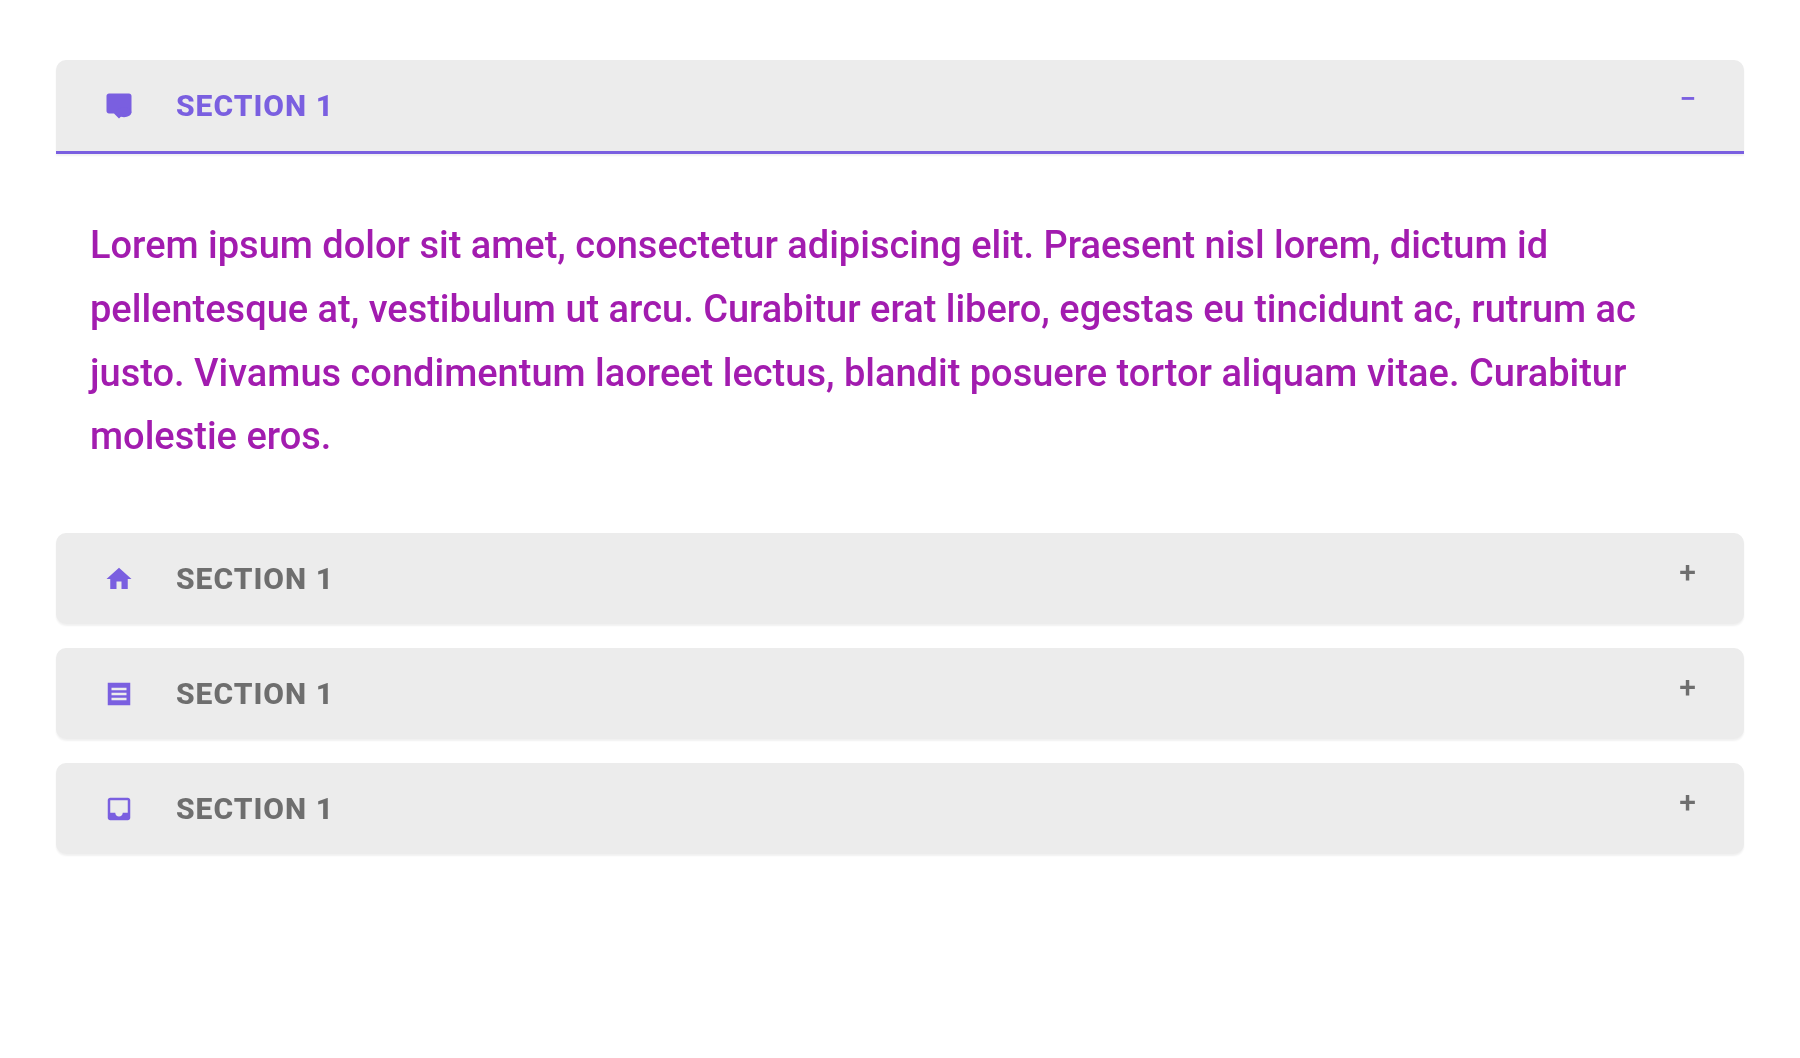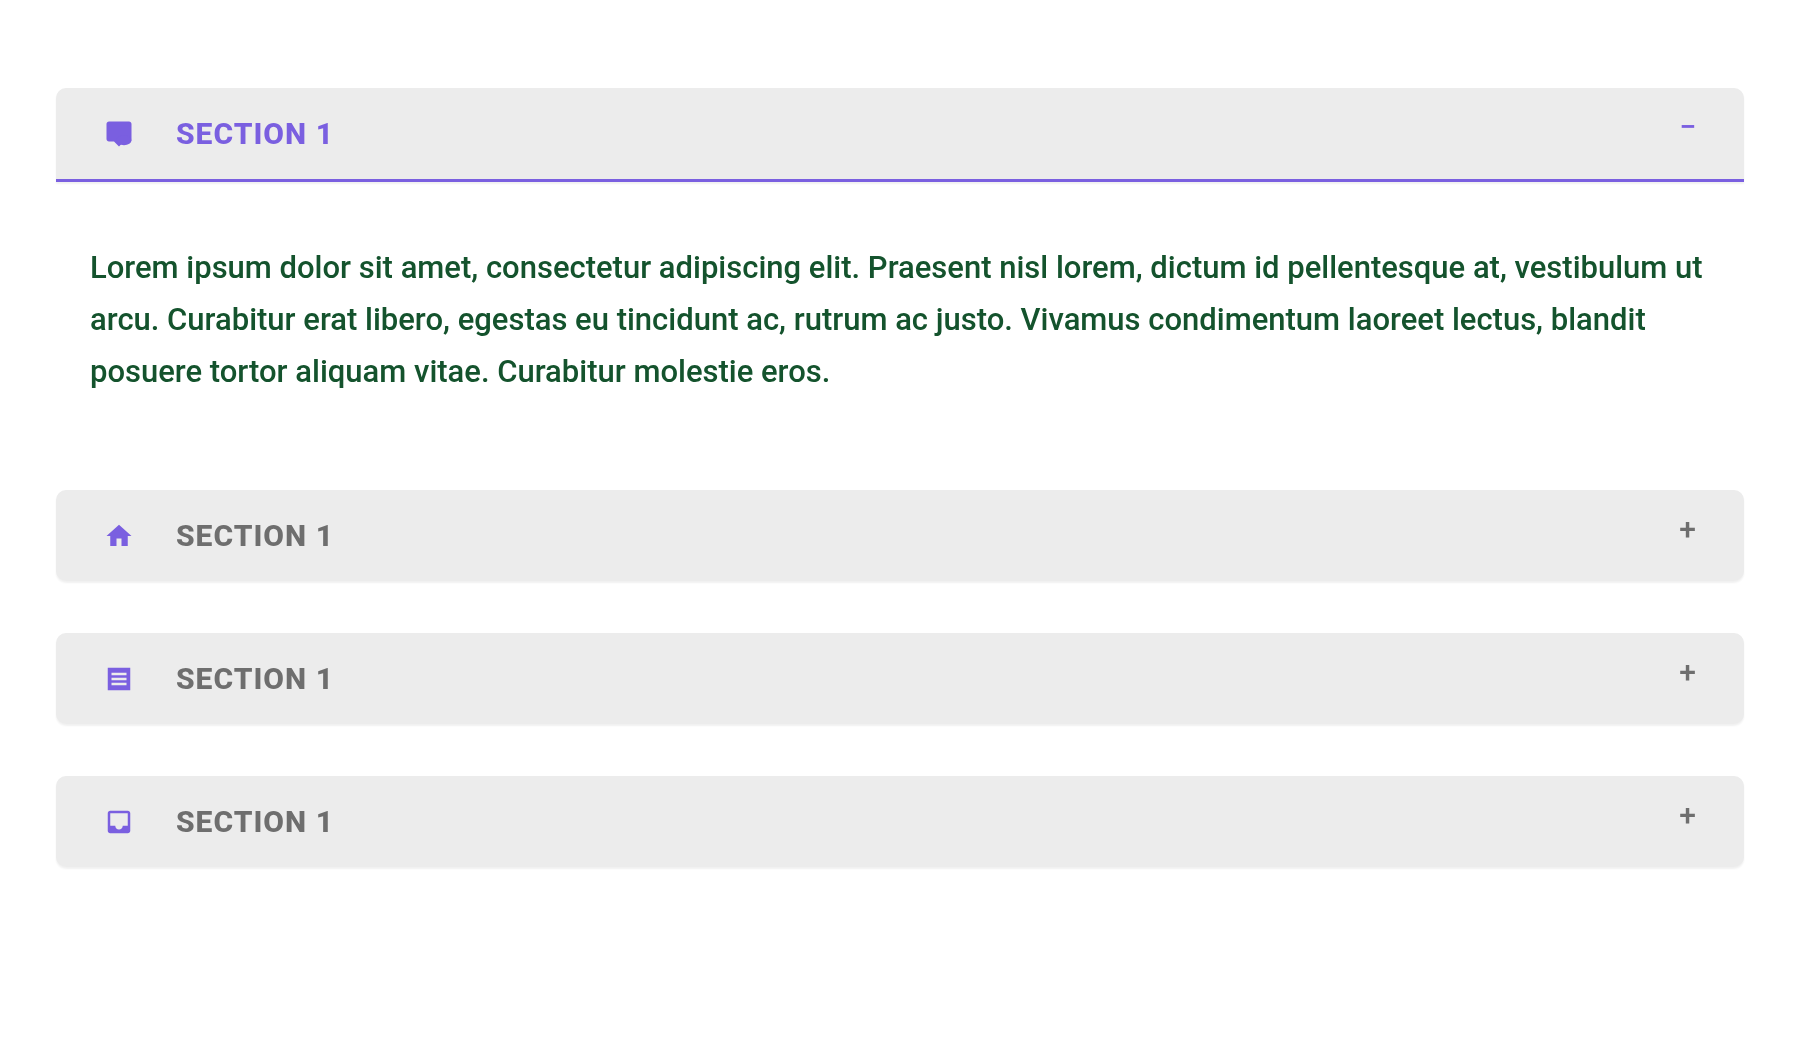--- a/index.html
+++ b/index.html
@@ -13,21 +13,20 @@
       padding: 60px 56px;
     }
     .accordion {
       display: flex;
       flex-direction: column;
       gap: 24px;
     }
     .accordion-item {
       display: flex;
       flex-direction: column;
-      margin-top: 28px;
     }
     .accordion-header {
       display: flex;
       align-items: center;
       background: #ececec;
       border-radius: 10px 10px 0 0;
       padding: 28px 48px;
       cursor: pointer;
       position: relative;
       box-shadow: 0 2px 2px rgba(0,0,0,0.06);
@@ -70,23 +69,23 @@
       color: #6e6e6e;
       line-height: 1;
     }
     .accordion-header.expanded .toggle-icon {
       color: #7a5fe0;
     }
     .accordion-content {
       padding: 60px 34px 40px 34px;
     }
     .content-text {
-      font-size: 31px;
+      font-size: 38px;
       line-height: 1.68;
-      color: #14532d;
+      color: #a21caf;
       font-weight: 500;
     }
   </style>
 </head>
 <body>
 
 <div class="accordion">
 
   <div class="accordion-item">
     <div class="accordion-header expanded">

